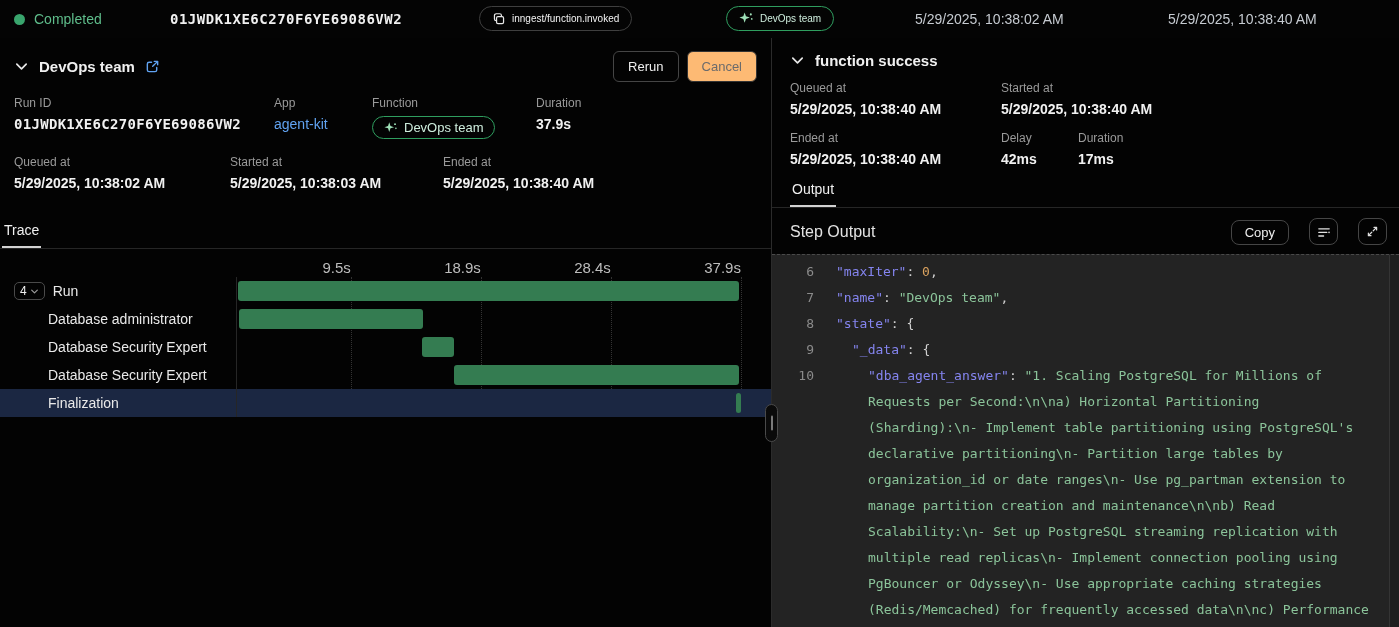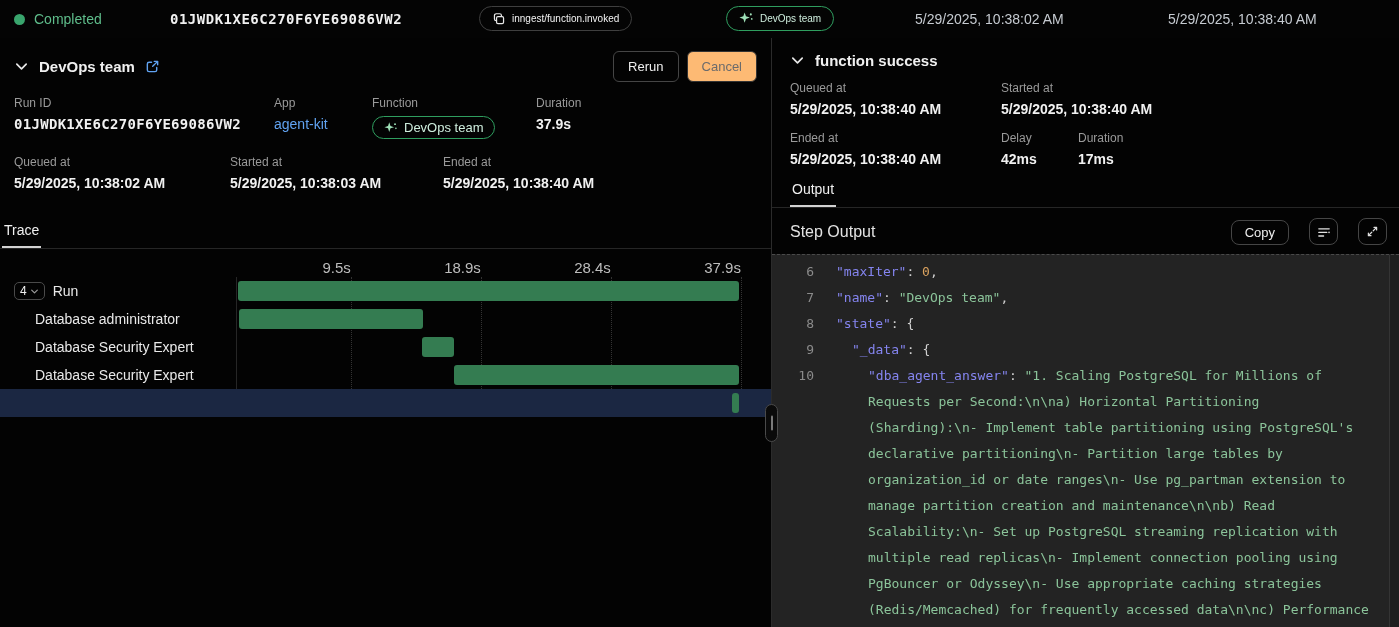--- a/index.html
+++ b/index.html
@@ -52,21 +52,21 @@
 
   
   .trace { position:relative; margin-top:10px; }
   .trace-grid { position:absolute; left:237px; right:26px; top:18px; bottom:0; pointer-events:none; }
   .gridv { position:absolute; top:0; bottom:0; width:0; border-left:1px dotted #333; }
   .axis { position:relative; height:18px; margin-left:237px; margin-right:26px; }
   .tick { position:absolute; top:0; transform:translateX(-100%); font-size:15px; color:#bdbdbd; white-space:nowrap; }
   .trow { display:flex; height:28px; align-items:stretch; position:relative; cursor:pointer; }
   .trow.selected { background:#1b2742; }
   .tname { width:237px; flex:none; display:flex; align-items:center; gap:8px; padding-left:14px; font-size:14px; color:#e9e9e9; border-right:1px solid #262626; }
-  .tname.child { padding-left:35px;text-align:center; }
+  .tname.child { padding-left:48px;text-align:center; }
   .count-box { display:inline-flex; align-items:center; gap:3px; border:1px solid #4a4a4a; border-radius:5px; padding:1px 5px; font-size:12px; color:#f0f0f0; cursor:pointer; }
   .count-box svg { display:block; }
   .lane { flex:1; position:relative; margin-right:26px; }
   .bar { position:absolute; top:4px; height:20px; border-radius:3px; }
 
   
   .out-toolbar { display:flex; align-items:center; padding:10px 12px 9px 18px; }
   .out-title { font-size:16px; color:#e3e3e3; }
   .out-actions { margin-left:auto; display:flex; gap:20px; align-items:flex-end; }
   .copy-btn { font-family:inherit; font-size:13px; color:#ededed; background:transparent; border:1px solid #454545; border-radius:8px; padding:4px 13px; cursor:pointer; }
@@ -225,20 +225,23 @@
           </div>
           <div class="trow">
             <div class="tname child">
               <span>Database Security Expert</span>
             </div>
             <div class="lane">
               <div class="bar" style="left: 42.8%; width: 56%; background: rgb(52, 124, 81);"></div>
             </div>
           </div>
           <div class="trow selected">
+            <div class="tname child">
+              <span>Finalization</span>
+            </div>
             <div class="lane">
               <div class="bar" style="left: 98.2%; width: 1%; background: rgb(52, 124, 81);"></div>
             </div>
           </div>
         </div>
     </div>
   </section>
 
   <div class="split-handle"></div>
 

